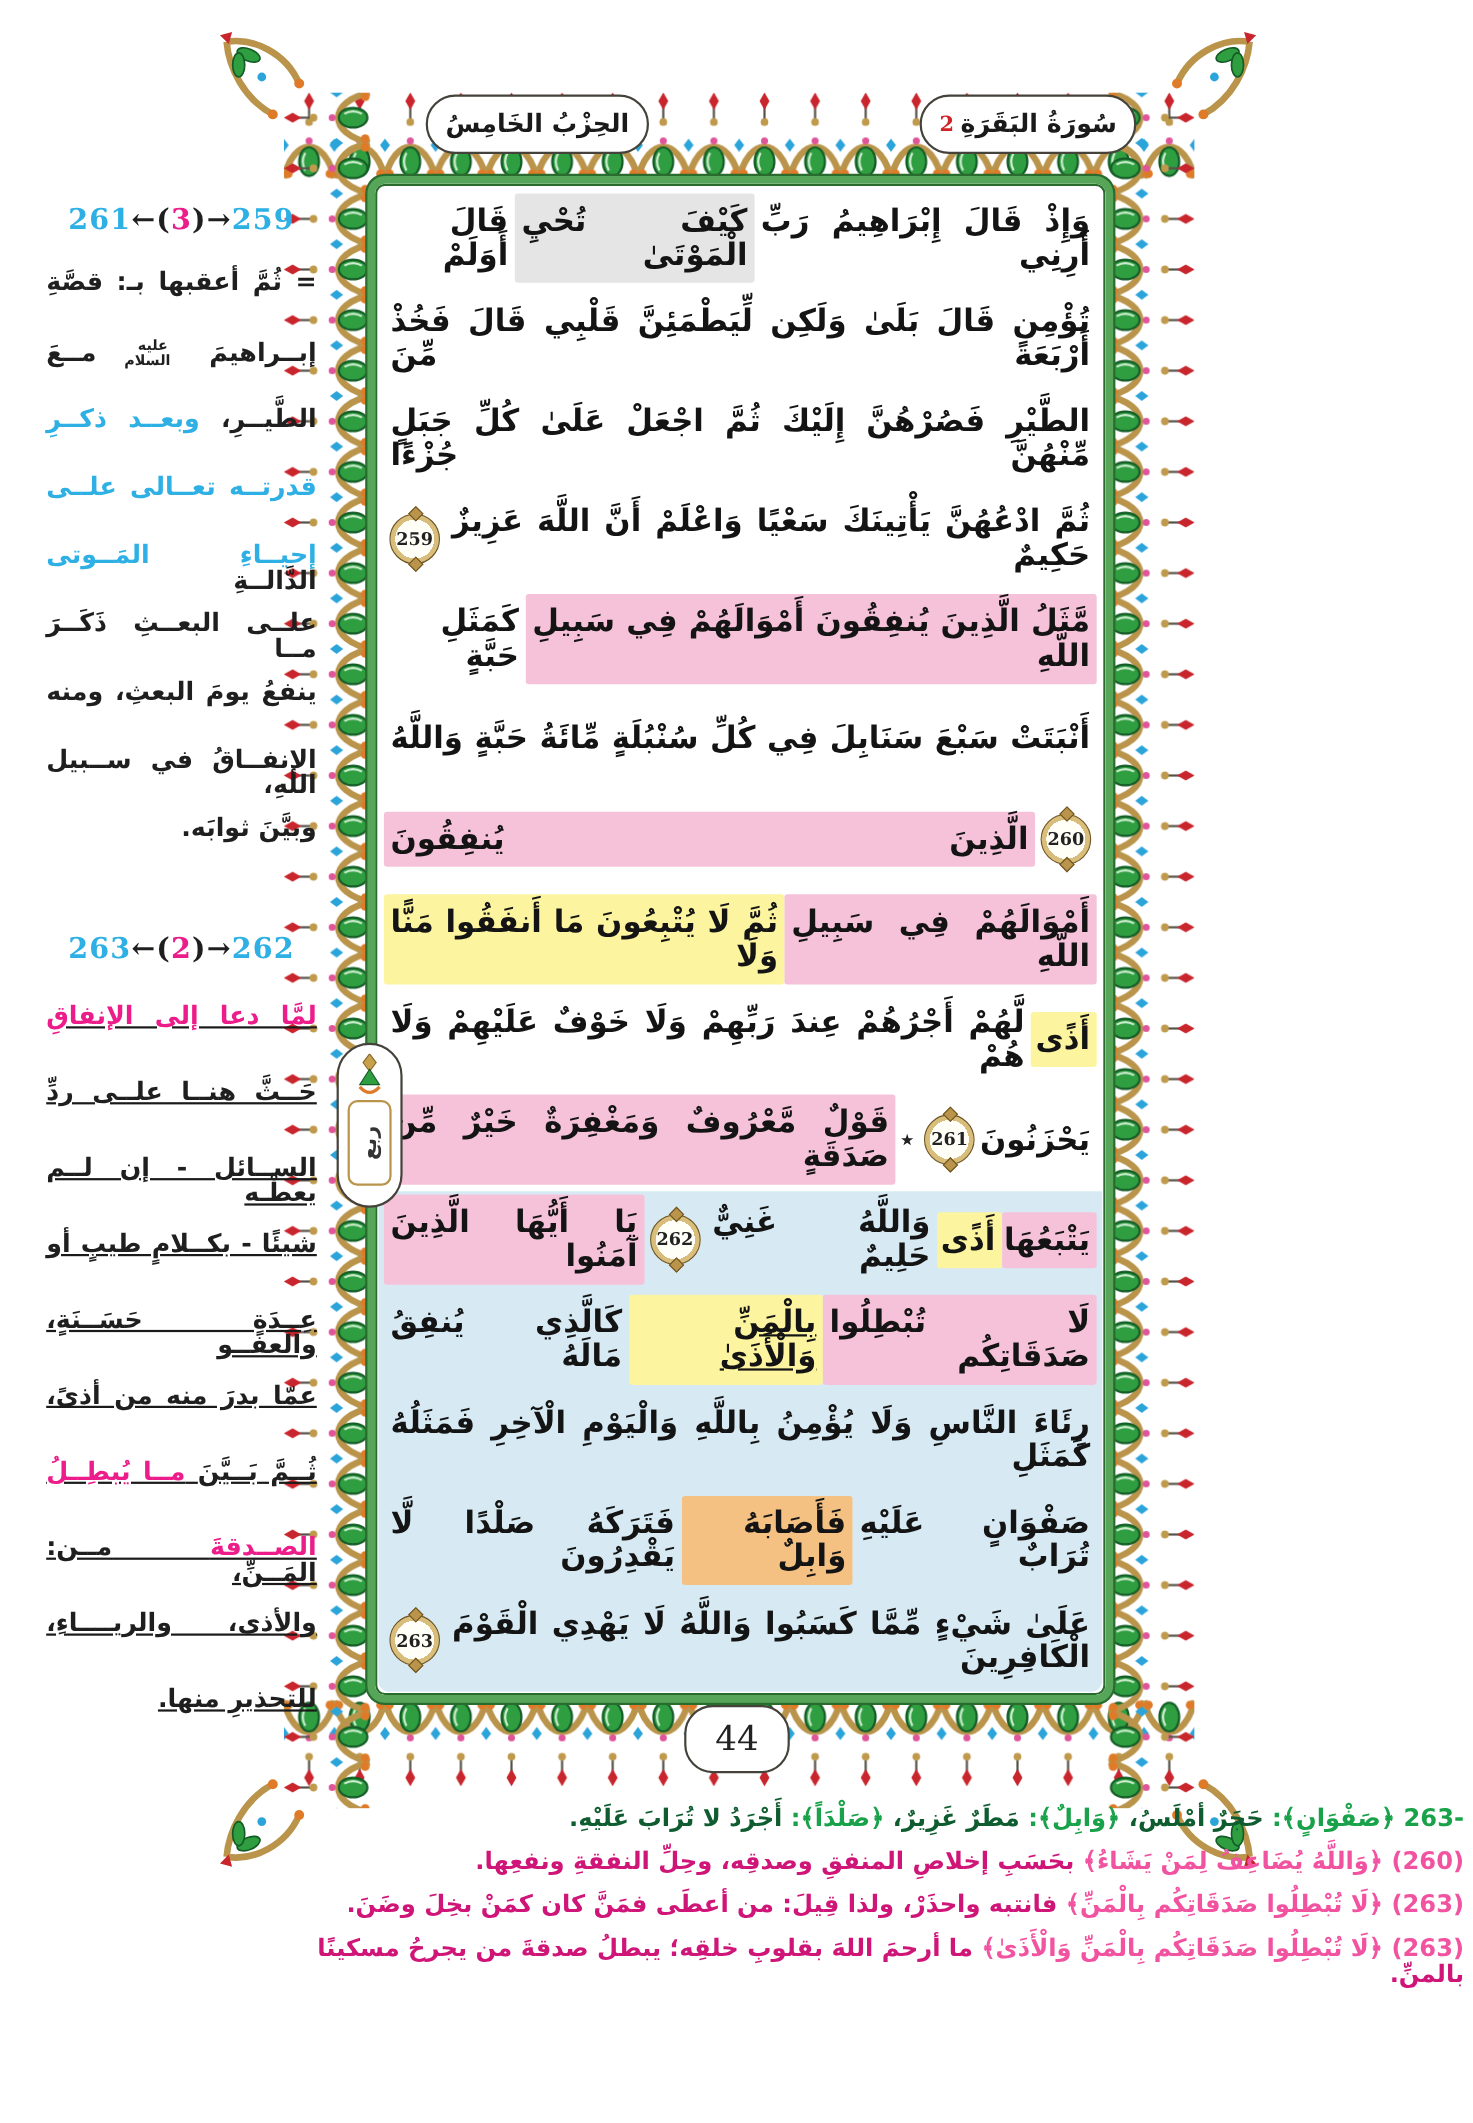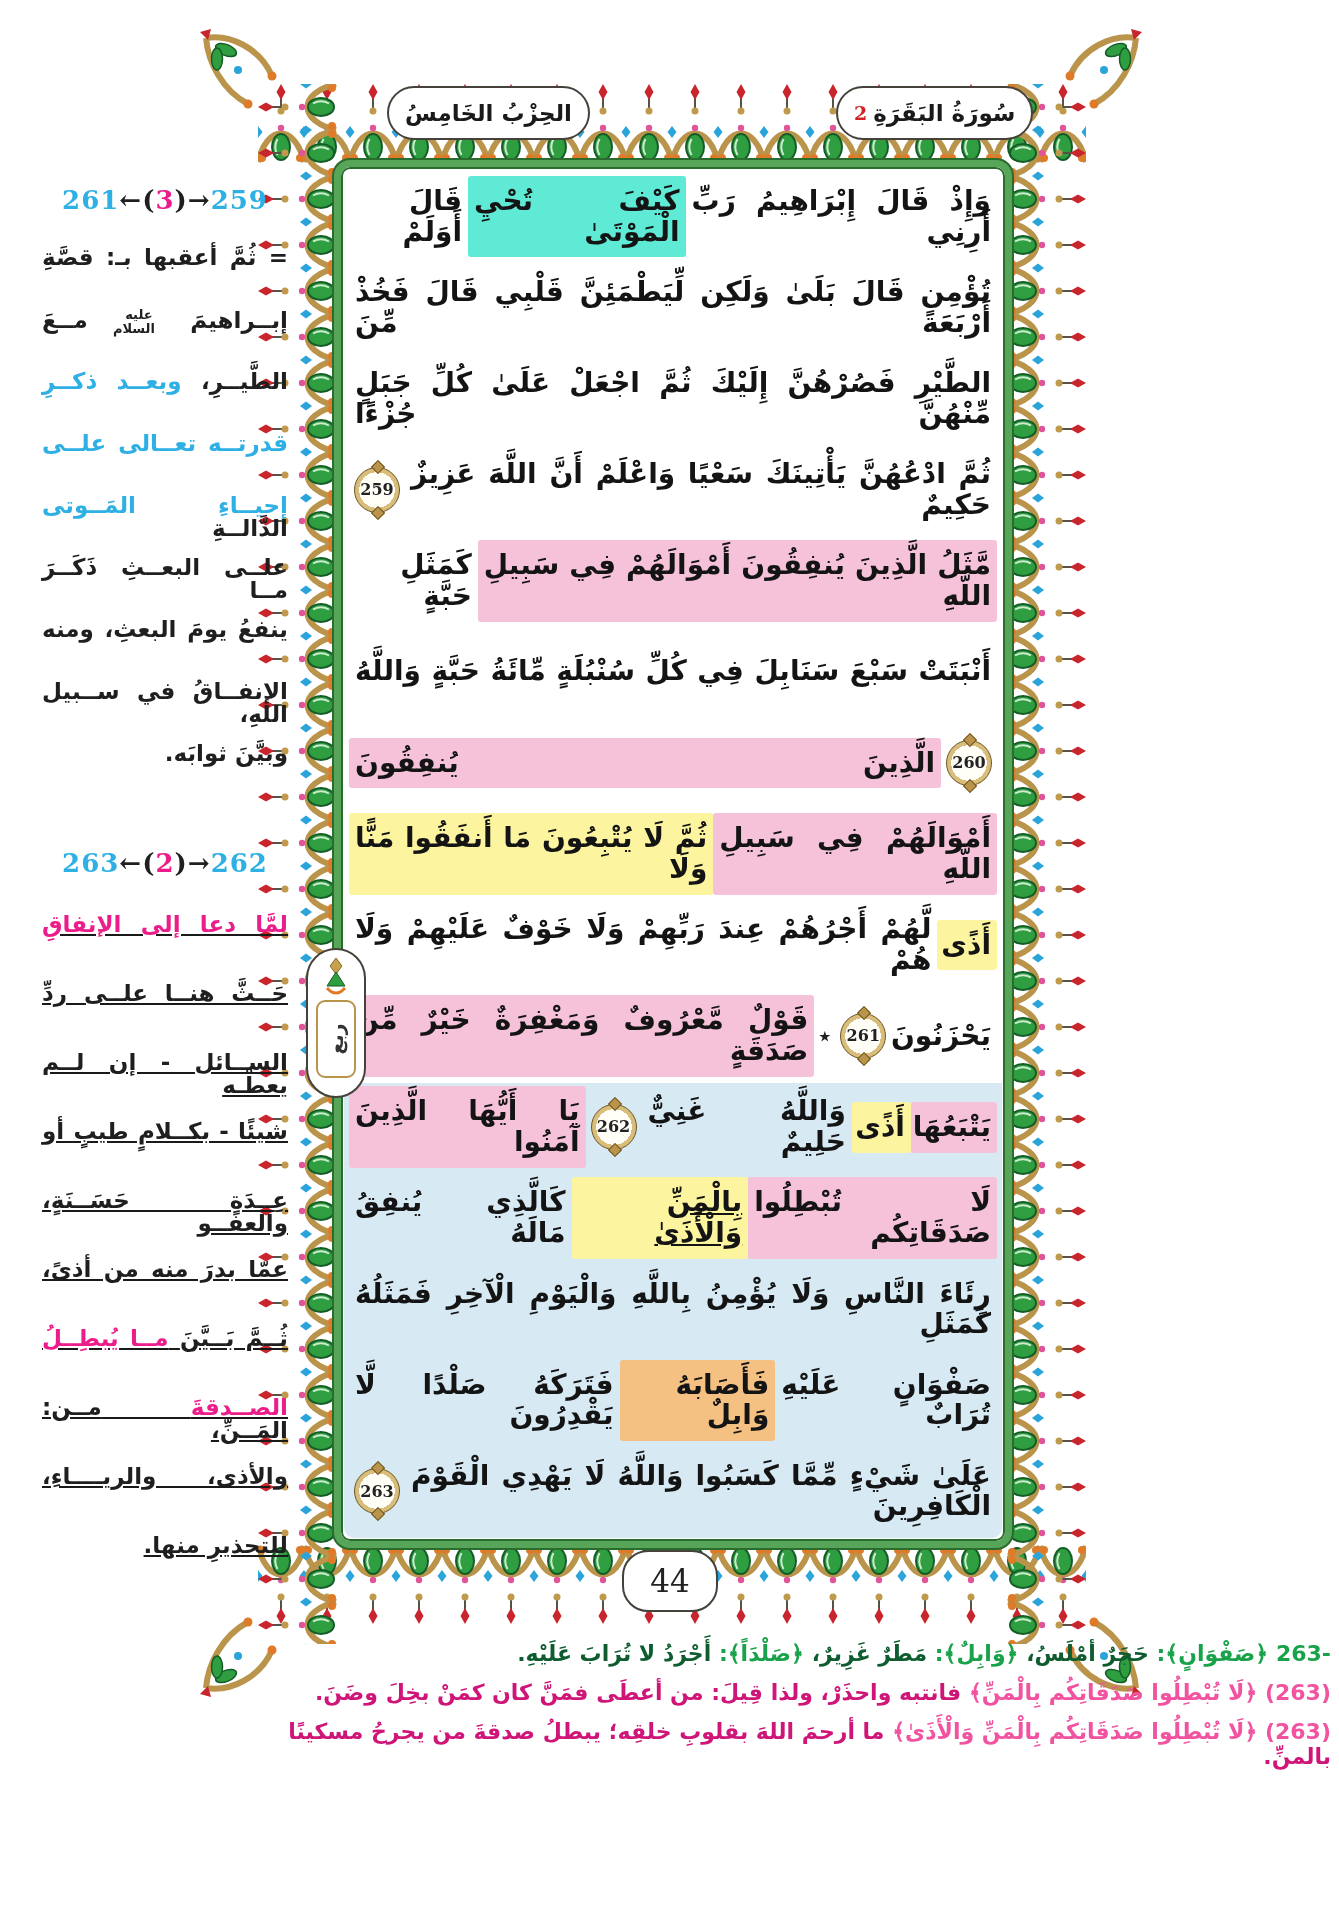--- a/index.html
+++ b/index.html
@@ -17,21 +17,21 @@
     box-shadow:0 0 0 2px #2a6c2d, inset 0 0 0 2px #2a6c2d;z-index:2;}
   #blue-band{position:absolute;left:3px;right:3px;bottom:3px;height:455px;
     background:#d7eaf4;border-radius:0 0 10px 10px;}
   #qlines{position:absolute;left:8px;right:8px;top:4px;bottom:4px;
     display:grid;grid-template-rows:repeat(15,1fr);direction:rtl;}
   .qline{display:flex;align-items:center;font-size:28px;font-weight:bold;
     line-height:1.1;min-width:0;}
   .qseg{flex:1 1 auto;min-width:0;text-align:justify;text-align-last:justify;
     -moz-text-align-last:justify;padding:10px 6px;border-radius:3px;color:#141414;}
   .bg-none{background:transparent;}
-  .bg-green{background:#5eead4;}
+  .bg-green{background:#e5e5e5;}
   .bg-pink{background:#f6c2d9;}
   .bg-yellow{background:#fcf49f;}
   .bg-orange{background:#f4c183;}
   .vmark{flex:0 0 auto;width:46px;height:46px;margin:0 5px;border-radius:50%;
     background:radial-gradient(circle,#fffef7 0 57%,#d9bd7a 57% 78%,#8a6a2e 78% 82%,#fffef7 82%);
     border:1.5px solid #6d5423;display:flex;align-items:center;justify-content:center;
     font-family:"DejaVu Serif",serif;font-size:16px;font-weight:bold;color:#222;position:relative;}
   .vmark::before,.vmark::after{content:"";position:absolute;width:8px;height:8px;
     background:#b9944a;border:1px solid #6d5423;transform:rotate(45deg);left:18px;}
   .vmark::before{top:-6px;} .vmark::after{bottom:-6px;}
@@ -303,15 +303,16 @@
       <div class="mline" data-name="margin-note-line"><span class="c-dark" data-name="margin-note-segment">عمّا بدرَ منه من أذىً،</span></div>
       <div class="mline" data-name="margin-note-line"><span class="c-dark" data-name="margin-note-segment">ثُــمَّ بَــيَّنَ</span> <span class="c-magenta" data-name="margin-note-segment">مــا يُبطِــلُ</span></div>
       <div class="mline" data-name="margin-note-line"><span class="c-magenta" data-name="margin-note-segment">الصــدقةَ</span> <span class="c-dark" data-name="margin-note-segment">مــن: المَــنِّ،</span></div>
       <div class="mline" data-name="margin-note-line"><span class="c-dark" data-name="margin-note-segment">والأذى، والريــــاءِ،</span></div>
       <div class="mline end" data-name="margin-note-line"><span class="c-dark" data-name="margin-note-segment">للتحذيرِ منها.</span></div>
     </div>
   </div>
 
 <div id="footnotes" data-name="footnotes">
     <div class="fline" data-name="footnote-line"><span class="f-g fref" data-name="footnote-ref">263-</span> <span class="f-g" data-name="footnote-segment">﴿صَفْوَانٍ﴾:</span> <span class="f-gd" data-name="footnote-segment">حَجَرٌ أمْلَسُ،</span> <span class="f-g" data-name="footnote-segment">﴿وَابِلٌ﴾:</span> <span class="f-gd" data-name="footnote-segment">مَطَرٌ غَزِيرٌ،</span> <span class="f-g" data-name="footnote-segment">﴿صَلْدَاً﴾:</span> <span class="f-gd" data-name="footnote-segment">أَجْرَدُ لا تُرَابَ عَلَيْهِ.</span></div>
+    <div class="fline" data-name="footnote-line"><span class="f-p fref" data-name="footnote-ref">(260)</span> <span class="f-p" data-name="footnote-segment">﴿وَاللَّهُ يُضَاعِفُ لِمَنْ يَشَاءُ﴾</span> <span class="f-pd" data-name="footnote-segment">بحَسَبِ إخلاصِ المنفقِ وصدقِه، وحِلِّ النفقةِ ونفعِها.</span></div>
     <div class="fline" data-name="footnote-line"><span class="f-p fref" data-name="footnote-ref">(263)</span> <span class="f-p" data-name="footnote-segment">﴿لَا تُبْطِلُوا صَدَقَاتِكُم بِالْمَنِّ﴾</span> <span class="f-pd" data-name="footnote-segment">فانتبه واحذَرْ، ولذا قِيلَ: من أعطَى فمَنَّ كان كمَنْ بخِلَ وضَنَ.</span></div>
     <div class="fline" data-name="footnote-line"><span class="f-p fref" data-name="footnote-ref">(263)</span> <span class="f-p" data-name="footnote-segment">﴿لَا تُبْطِلُوا صَدَقَاتِكُم بِالْمَنِّ وَالْأَذَىٰ﴾</span> <span class="f-pd" data-name="footnote-segment">ما أرحمَ اللهَ بقلوبِ خلقِه؛ يبطلُ صدقةَ من يجرحُ مسكينًا بالمنِّ.</span></div>
   </div>
 
 </body></html>

